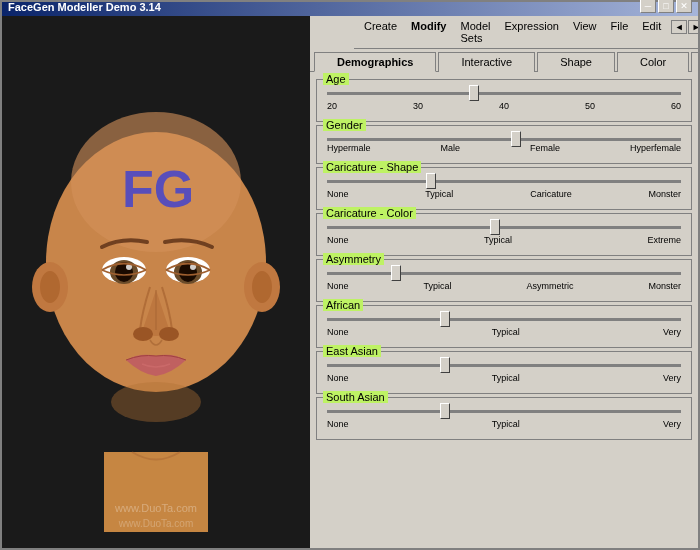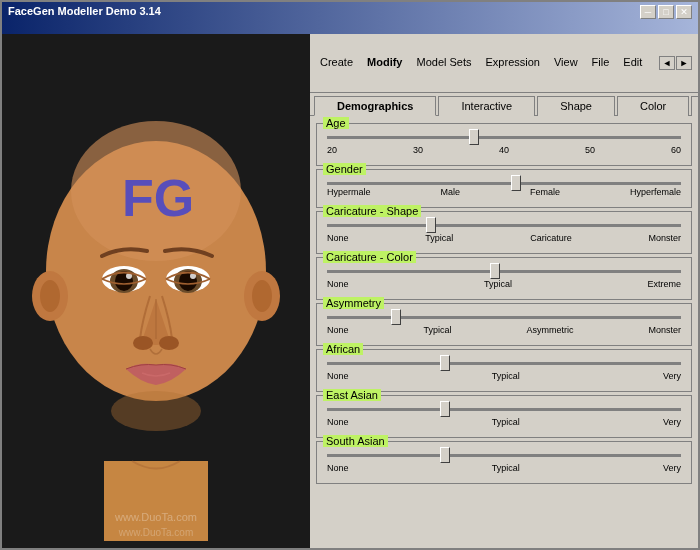--- a/index.html
+++ b/index.html
@@ -17,23 +17,23 @@
       border: 2px solid #808080;
       background: #d4d0c8;
       display: flex;
       flex-direction: column;
     }
     .title-bar {
       background: linear-gradient(to right, #0a246a, #a6b5da);
       color: white;
       padding: 3px 6px;
       display: flex;
-      align-items: flex-start;
+      align-items: flex-end;
       justify-content: space-between;
-      height: 32px;
+      height: 14px;
       flex-shrink: 0;
     }
     .title-bar-text {
       font-size: 11px;
       font-weight: bold;
     }
     .title-bar-buttons {
       display: flex;
       gap: 2px;
     }
@@ -68,23 +68,24 @@
       flex: 1;
       background: #d4d0c8;
       display: flex;
       flex-direction: column;
       overflow: hidden;
     }
     .menu-bar {
       display: flex;
       background: #d4d0c8;
       border-bottom: 1px solid #808080;
-      padding: 20px 4px;
+      padding: 2px 4px;
       gap: 2px;
       flex-shrink: 0;
+      margin-left: 44px;
     }
     .menu-item {
       padding: 2px 6px;
       cursor: pointer;
       font-size: 11px;
     }
     .tab-bar {
       display: flex;
       background: #d4d0c8;
       padding: 2px 4px 0;

